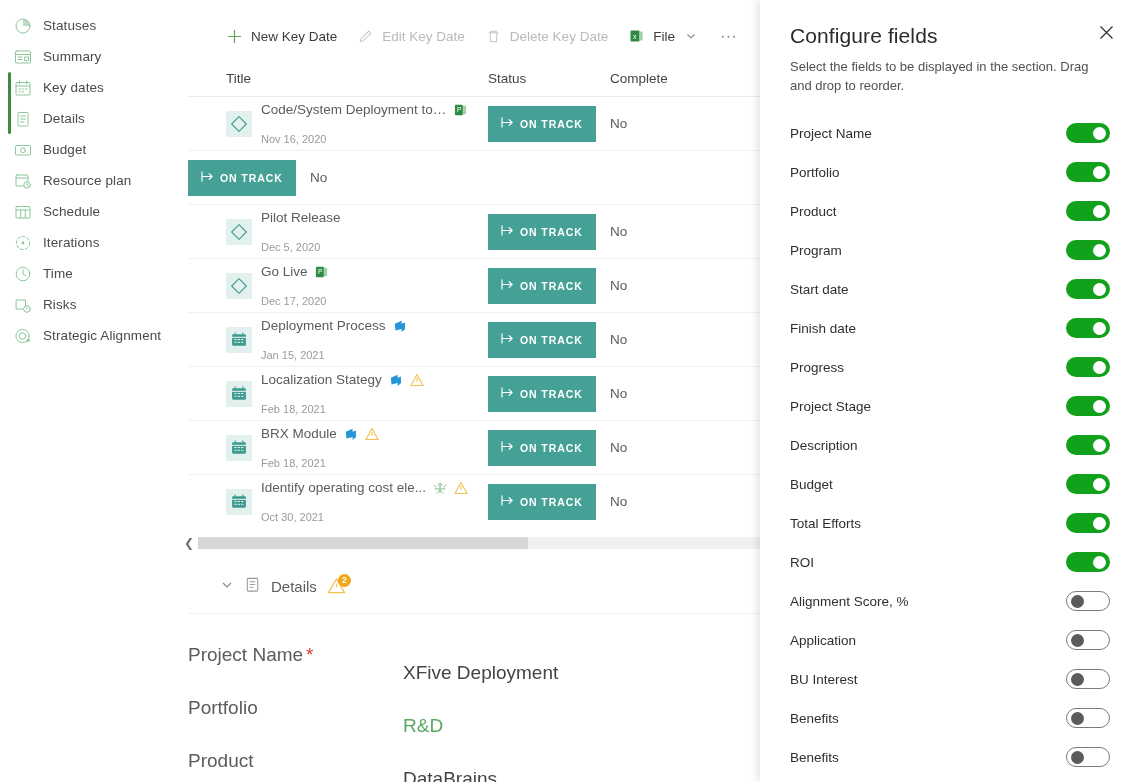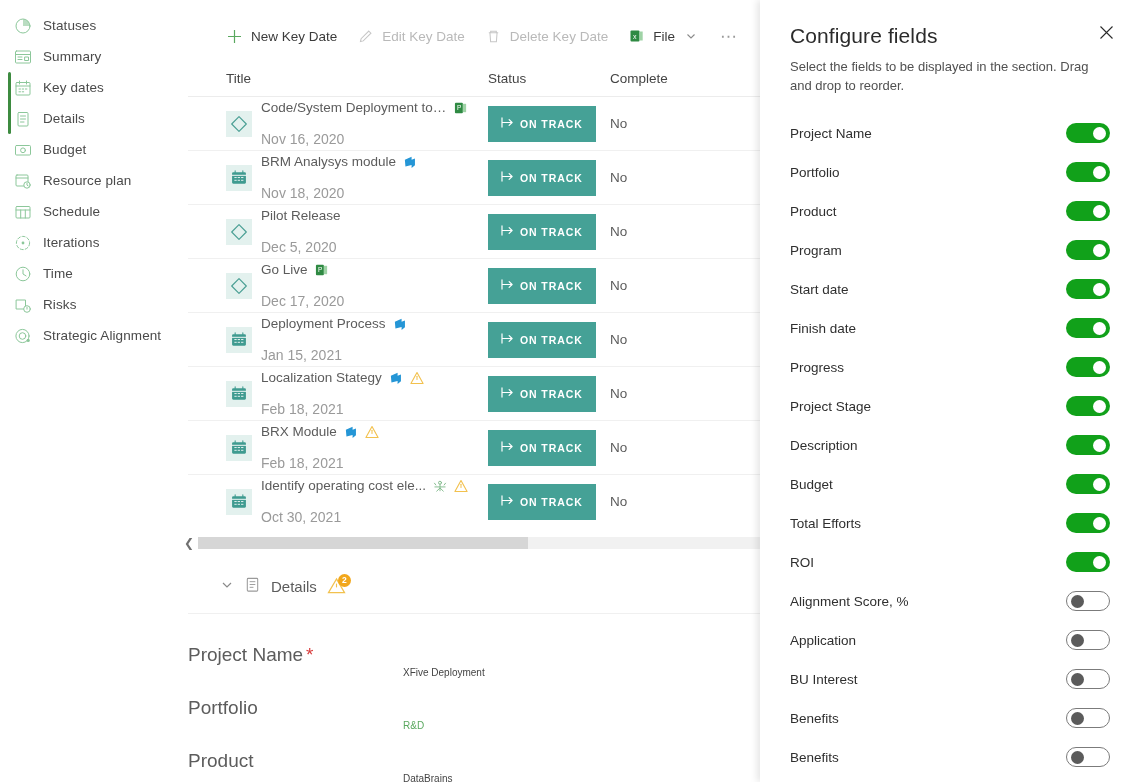--- a/index.html
+++ b/index.html
@@ -51,21 +51,21 @@
     display: flex; align-items: center; height: 54px;
     border-top: 1px solid #f0f0f0;
   }
   .row:first-of-type { border-top: 1px solid #ececec; }
   .cell-title { width: 300px; display: flex; align-items: center; gap: 9px; padding-left: 38px; }
   .type-badge { width: 26px; height: 26px; flex: 0 0 26px; background: #e3f1ee;
     display: flex; align-items: center; justify-content: center; }
   .titlewrap { min-width: 0; display: flex; flex-direction: column; justify-content: center; }
   .t-line { display: flex; align-items: center; gap: 7px; }
   .t-name { font-size: 13.5px; color: #5c5c5c; white-space: nowrap; overflow: hidden; text-overflow: ellipsis; max-width: 186px; }
-  .t-date { font-size: 14px; color: #9a9a9a; margin-top: 16px; }
+  .t-date { font-size: 11px; color: #9a9a9a; margin-top: 16px; }
   .mini { width: 14px; height: 14px; flex: 0 0 14px; display: flex; align-items: center; justify-content: center; }
   .cell-status { width: 122px; }
   .badge { display: inline-flex; align-items: center; gap: 6px;
     background: #45a196; color: #ffffff; height: 29px; padding: 18px 13px;
     font-size: 10.5px; letter-spacing: .9px; font-weight: 600; }
   .cell-complete { width: 110px; font-size: 13.5px; color: #5c5c5c; }
 
   
   .hscroll { display: flex; align-items: center; margin-left: 10px; width: 590px; height: 18px; margin-top: 6px; }
   .hscroll .arrow { width: 18px; text-align: center; font-size: 12px; color: #707070; cursor: pointer; }
@@ -77,21 +77,21 @@
     border-bottom: 1px solid #f0f0f0; margin-top: 8px; margin-left: 18px; width: 582px; }
   .chev { color: #8a8a8a; font-size: 13px; }
   .det-title { font-size: 15px; color: #5c5c5c; }
   .warn-wrap { position: relative; width: 22px; height: 20px; }
   .warn-count { position: absolute; right: -2px; top: -3px; width: 13px; height: 13px; border-radius: 50%;
     background: #f2a71b; color: #fff; font-size: 8.5px; display: flex; align-items: center; justify-content: center; font-weight: 700; }
   .form { margin-left: 18px; padding-top: 14px; }
   .frow { display: flex; align-items: center; height: 53px; }
   .flabel { width: 215px; font-size: 19px; color: #5c5c5c; }
   .req { color: #d83b3b; margin-left: 3px; }
-  .fvalue { font-size: 10px; color: #444; margin-top: 36px; }
+  .fvalue { font-size: 19px; color: #444; margin-top: 36px; }
   .fvalue.link { color: #5aa85f; }
 
   
   .panel {
     position: absolute; right: 0; top: 0; width: 374px; height: 782px;
     background: #ffffff; box-shadow: -3px 0 7px rgba(0,0,0,.10);
   }
   .panel-head { padding: 24px 30px 0 30px; position: relative; }
   .panel-title { font-size: 21px; font-weight: 400; color: #2b2b2b; letter-spacing: .1px; }
   .panel-sub { font-size: 13px; color: #515151; line-height: 1.45; margin-top: 10px; width: 305px; }
@@ -301,41 +301,20 @@
             </div>
             <div class="cell-status"><span class="badge">
                 <span><svg width="13" height="11" viewBox="0 0 14 12" fill="none" stroke-linecap="round" stroke-linejoin="round">
                     <path d="M1 1v10M1.8 6h10M8.8 2.8L12 6l-3.2 3.2" stroke="#ffffff" stroke-width="1.3"></path>
                   </svg></span>
                 <span>ON TRACK</span>
               </span></div>
             <div class="cell-complete">No</div>
           </div>
           <div class="row">
-            <div class="cell-title">
-              <span class="type-badge">
-                <svg width="20" height="20" viewBox="0 0 26 26" fill="none" stroke-linecap="round" stroke-linejoin="round">
-                  <rect x="4" y="5.5" width="18" height="15" rx="1.5" fill="#3f9b90"></rect>
-                  <path d="M4 9.5h18" stroke="#fff" stroke-width="1.2"></path>
-                  <path d="M7.5 12.4h2M11.8 12.4h2M16.2 12.4h2M7.5 16h2M11.8 16h2M16.2 16h2" stroke="#fff" stroke-width="1.1"></path>
-                  <path d="M8 3.5v3M18 3.5v3" stroke="#3f9b90" stroke-width="1.4"></path>
-                </svg>
-              </span>
-              <span class="titlewrap">
-                <span class="t-line">
-                  <span class="t-name">BRM Analysys module</span>
-                  <span class="mini">
-                    <svg width="14" height="14" viewBox="0 0 15 15" fill="none" stroke-linecap="round" stroke-linejoin="round">
-                      <path d="M2 5.2L9.2 2v3.1l3.6-1.4v7.2L9.2 14V10.6L2.6 12.3z" fill="#2596d6"></path>
-                    </svg>
-                  </span>
-                </span>
-                <span class="t-date">Nov 18, 2020</span>
-              </span>
-            </div>
             <div class="cell-status"><span class="badge">
                 <span><svg width="13" height="11" viewBox="0 0 14 12" fill="none" stroke-linecap="round" stroke-linejoin="round">
                     <path d="M1 1v10M1.8 6h10M8.8 2.8L12 6l-3.2 3.2" stroke="#ffffff" stroke-width="1.3"></path>
                   </svg></span>
                 <span>ON TRACK</span>
               </span></div>
             <div class="cell-complete">No</div>
           </div>
           <div class="row">
             <div class="cell-title">

